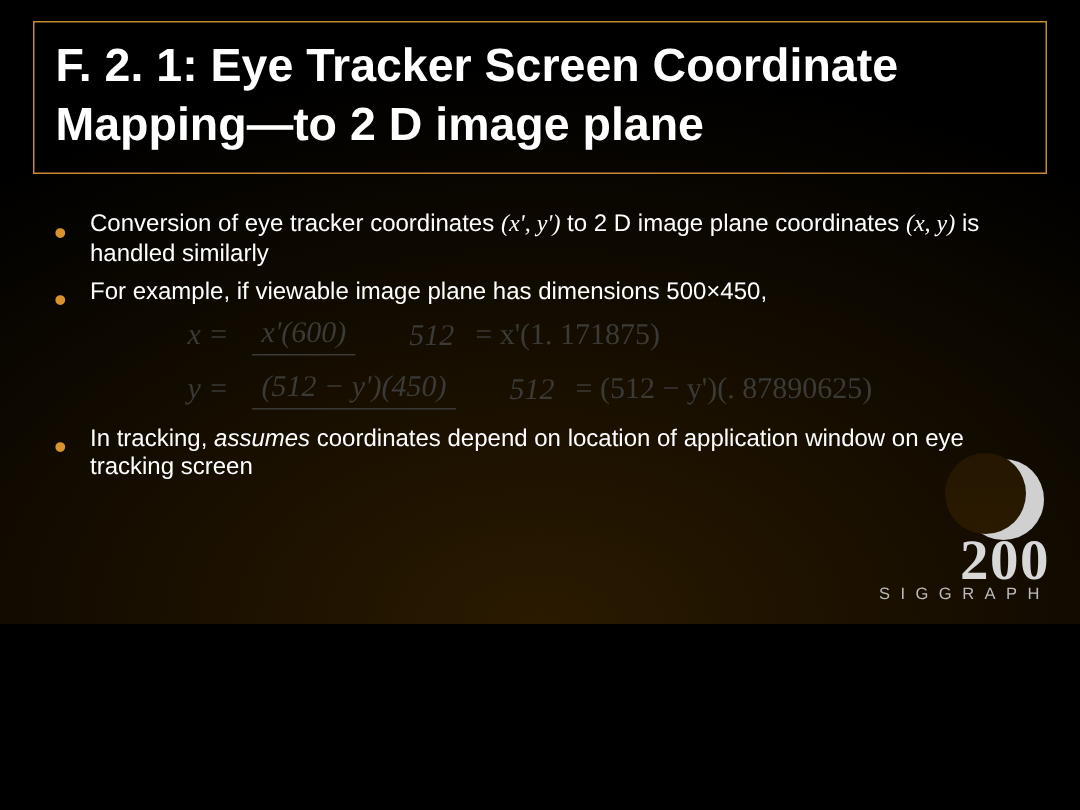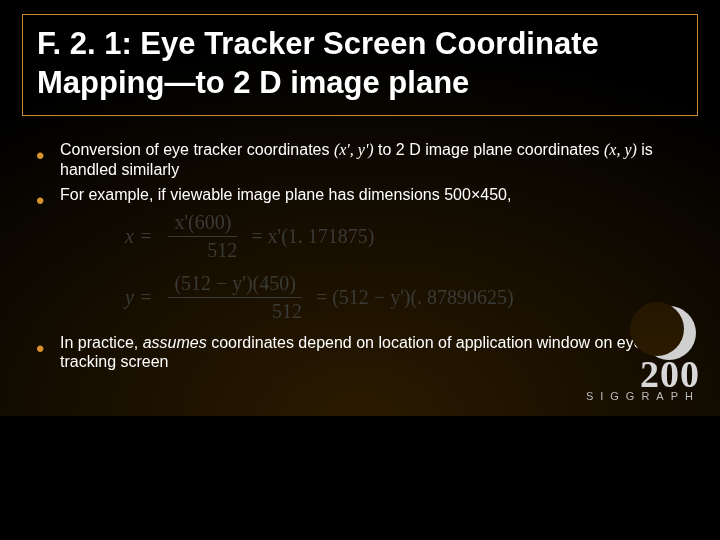--- a/index.html
+++ b/index.html
@@ -75,32 +75,34 @@
     display: flex;
     align-items: center;
     margin-bottom: 10px;
   }
   .eq-lhs {
     font-style: italic;
     margin-right: 10px;
   }
   .frac {
     display: inline-flex;
-    flex-direction: column;
-    align-items: flex-end;
+    flex-direction: row;
+    align-items: center;
     margin: 0 6px;
     vertical-align: middle;
+    font-style: italic;
   }
   .frac .num {
     padding: 0 6px 2px 6px;
     border-bottom: 1.5px solid #3a3a36;
     white-space: nowrap;
   }
   .frac .den {
     padding-top: 2px;
+    margin-left: 36px;
   }
   .eq-rhs {
     margin-left: 8px;
   }
   .logo {
     position: absolute;
     right: 20px;
     bottom: 14px;
     text-align: right;
     color: #c0c0c0;
@@ -181,21 +183,21 @@
         <span class="frac">
           <span class="num">(512 − y')(450)</span>
           <span class="den">512</span>
         </span>
         <span class="eq-rhs">= (512 − y')(. 87890625)</span>
       </div>
     </div>
 
     <ul class="bullets">
       <li>
-        <span>In practice, </span><i>assumes</i><span> coordinates depend on location of application window on eye tracking screen</span>
+        <span>In tracking, </span><i>assumes</i><span> coordinates depend on location of application window on eye tracking screen</span>
       </li>
     </ul>
   </div>
 
   <div class="moon"></div>
   <div class="logo">
     <div class="logo-year">200</div>
     <div class="logo-sig">SIGGRAPH</div>
   </div>
 

